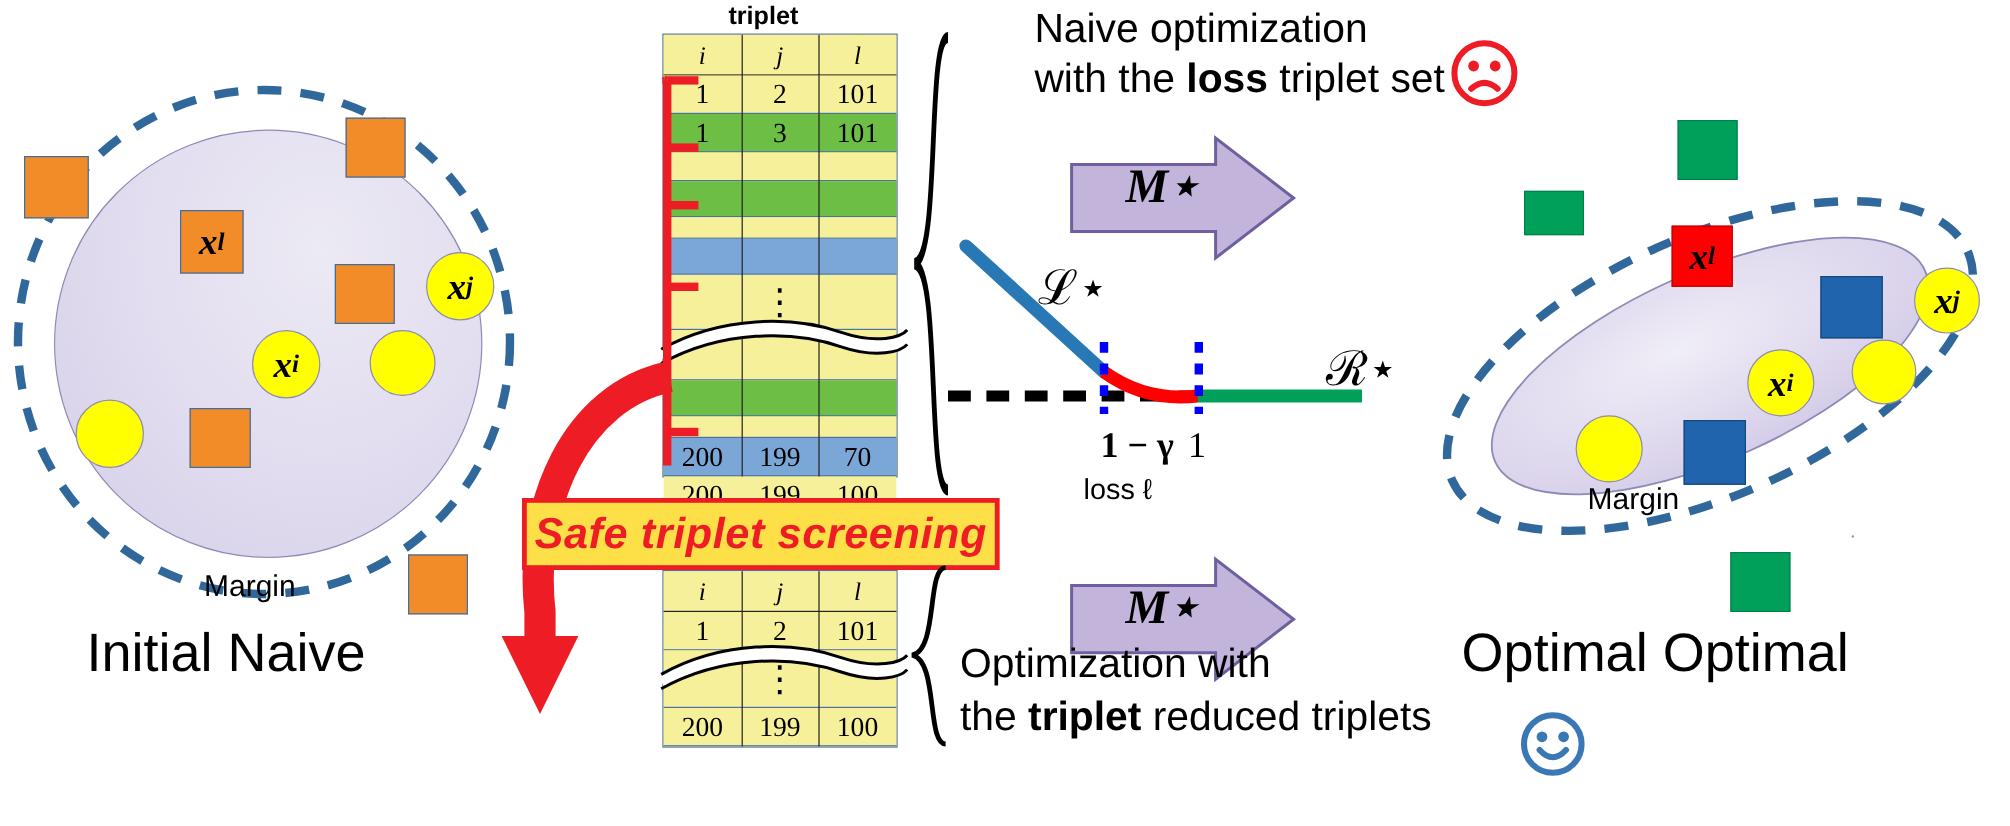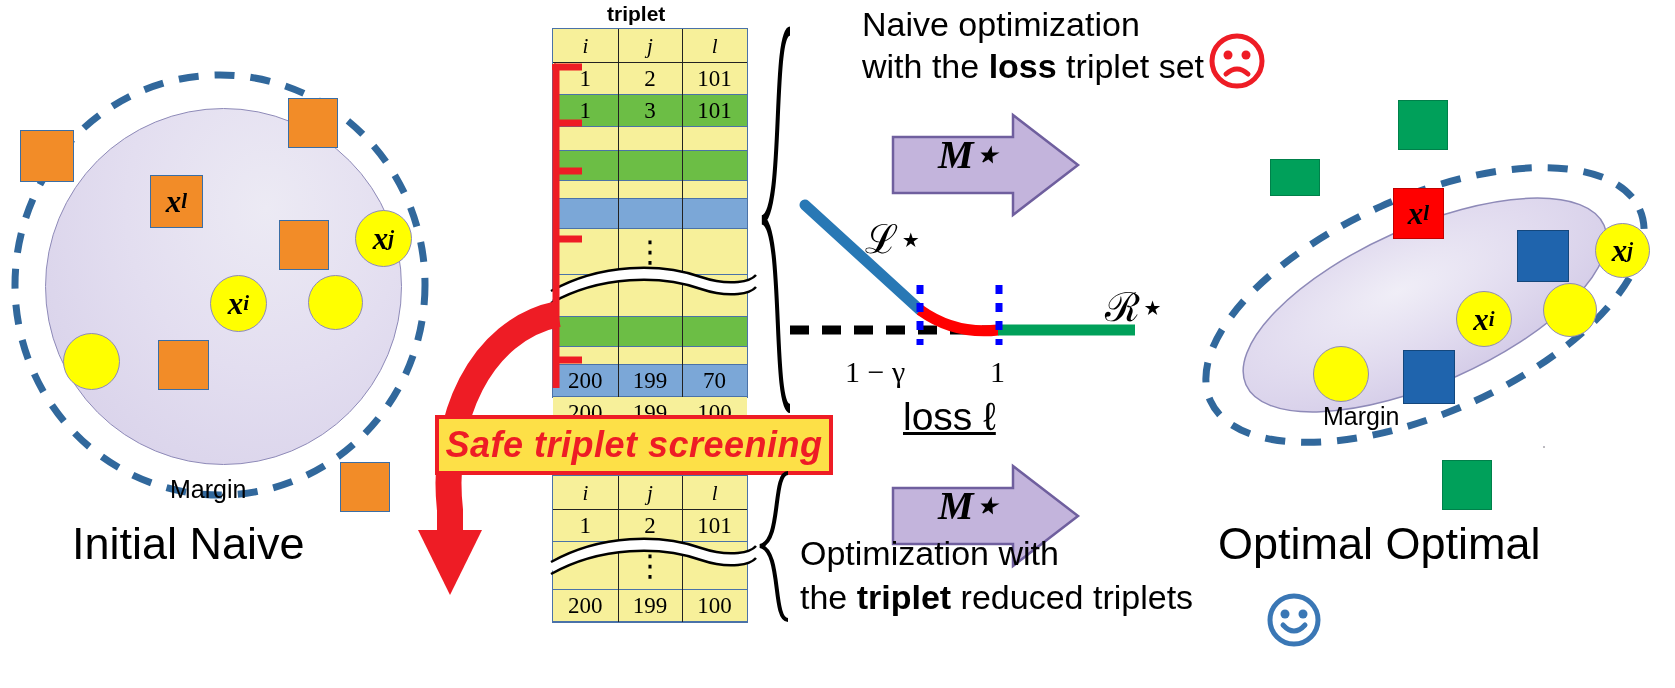--- a/index.html
+++ b/index.html
@@ -67,23 +67,22 @@
     font-weight:bold;font-size:40px;color:#000;
   }
   .axis-lbl{
     position:absolute;font-family:"Liberation Serif",serif;font-size:30px;color:#000;
     white-space:nowrap;
   }
   .curve-lbl{
     position:absolute;font-family:"Liberation Serif",serif;font-size:40px;color:#000;
   }
   .loss-lbl{
-    position:absolute;font-size:39px;color:#000;font-family:"Liberation Sans",sans-serif;
+    position:absolute;font-size:24px;color:#000;font-family:"Liberation Sans",sans-serif;
     white-space:nowrap;
-    text-decoration:underline;
   }
   svg{position:absolute;overflow:visible;}
 </style>
 </head>
 <body>
 
 <div class="abs" id="left-cluster">
 
   <svg width="450" height="470">
     <ellipse cx="220" cy="215" rx="205" ry="210" fill="none" stroke="#31689c" stroke-width="7" stroke-dasharray="20 16" stroke-linecap="butt"></ellipse>
@@ -232,21 +231,21 @@
   <path d="M140 125 Q 175 150 218 145" fill="none" stroke="#ff0000" stroke-width="11" stroke-linecap="butt"></path>
 
   <line x1="218" y1="145" x2="355" y2="145" stroke="#00a05a" stroke-width="11" stroke-linecap="butt"></line>
 
   <line x1="140" y1="100" x2="140" y2="160" stroke="#0000ff" stroke-width="7" stroke-dasharray="9 9"></line>
   <line x1="219" y1="100" x2="219" y2="160" stroke="#0000ff" stroke-width="7" stroke-dasharray="9 9"></line>
 </svg>
 
 <div class="curve-lbl" style="left:865px;top:210px;">ℒ⋆</div>
 <div class="curve-lbl" style="left:1105px;top:278px;">ℛ⋆</div>
-<div class="axis-lbl" style="left:845px;top:355px;">1 − γ</div>
+<div class="axis-lbl" style="left:917px;top:355px;font-weight:bold;">1 − γ</div>
 <div class="axis-lbl" style="left:990px;top:355px;">1</div>
 <div class="loss-lbl" style="left:903px;top:395px;">loss ℓ</div>
 
 <svg width="60" height="400" style="left:754px;top:22px;">
   <path d="M36 4 C18 4 30 84 8 86 C30 88 18 168 36 168" transform="translate(0,0) scale(1,2.3)" fill="none" stroke="#000" stroke-width="4"></path>
 </svg>
 
 <div class="cap-text" style="left:862px;top:5px;">Naive optimization</div>
 <div class="cap-text" style="left:862px;top:47px;">
   <span>with the </span><b>loss</b><span> triplet set</span>

